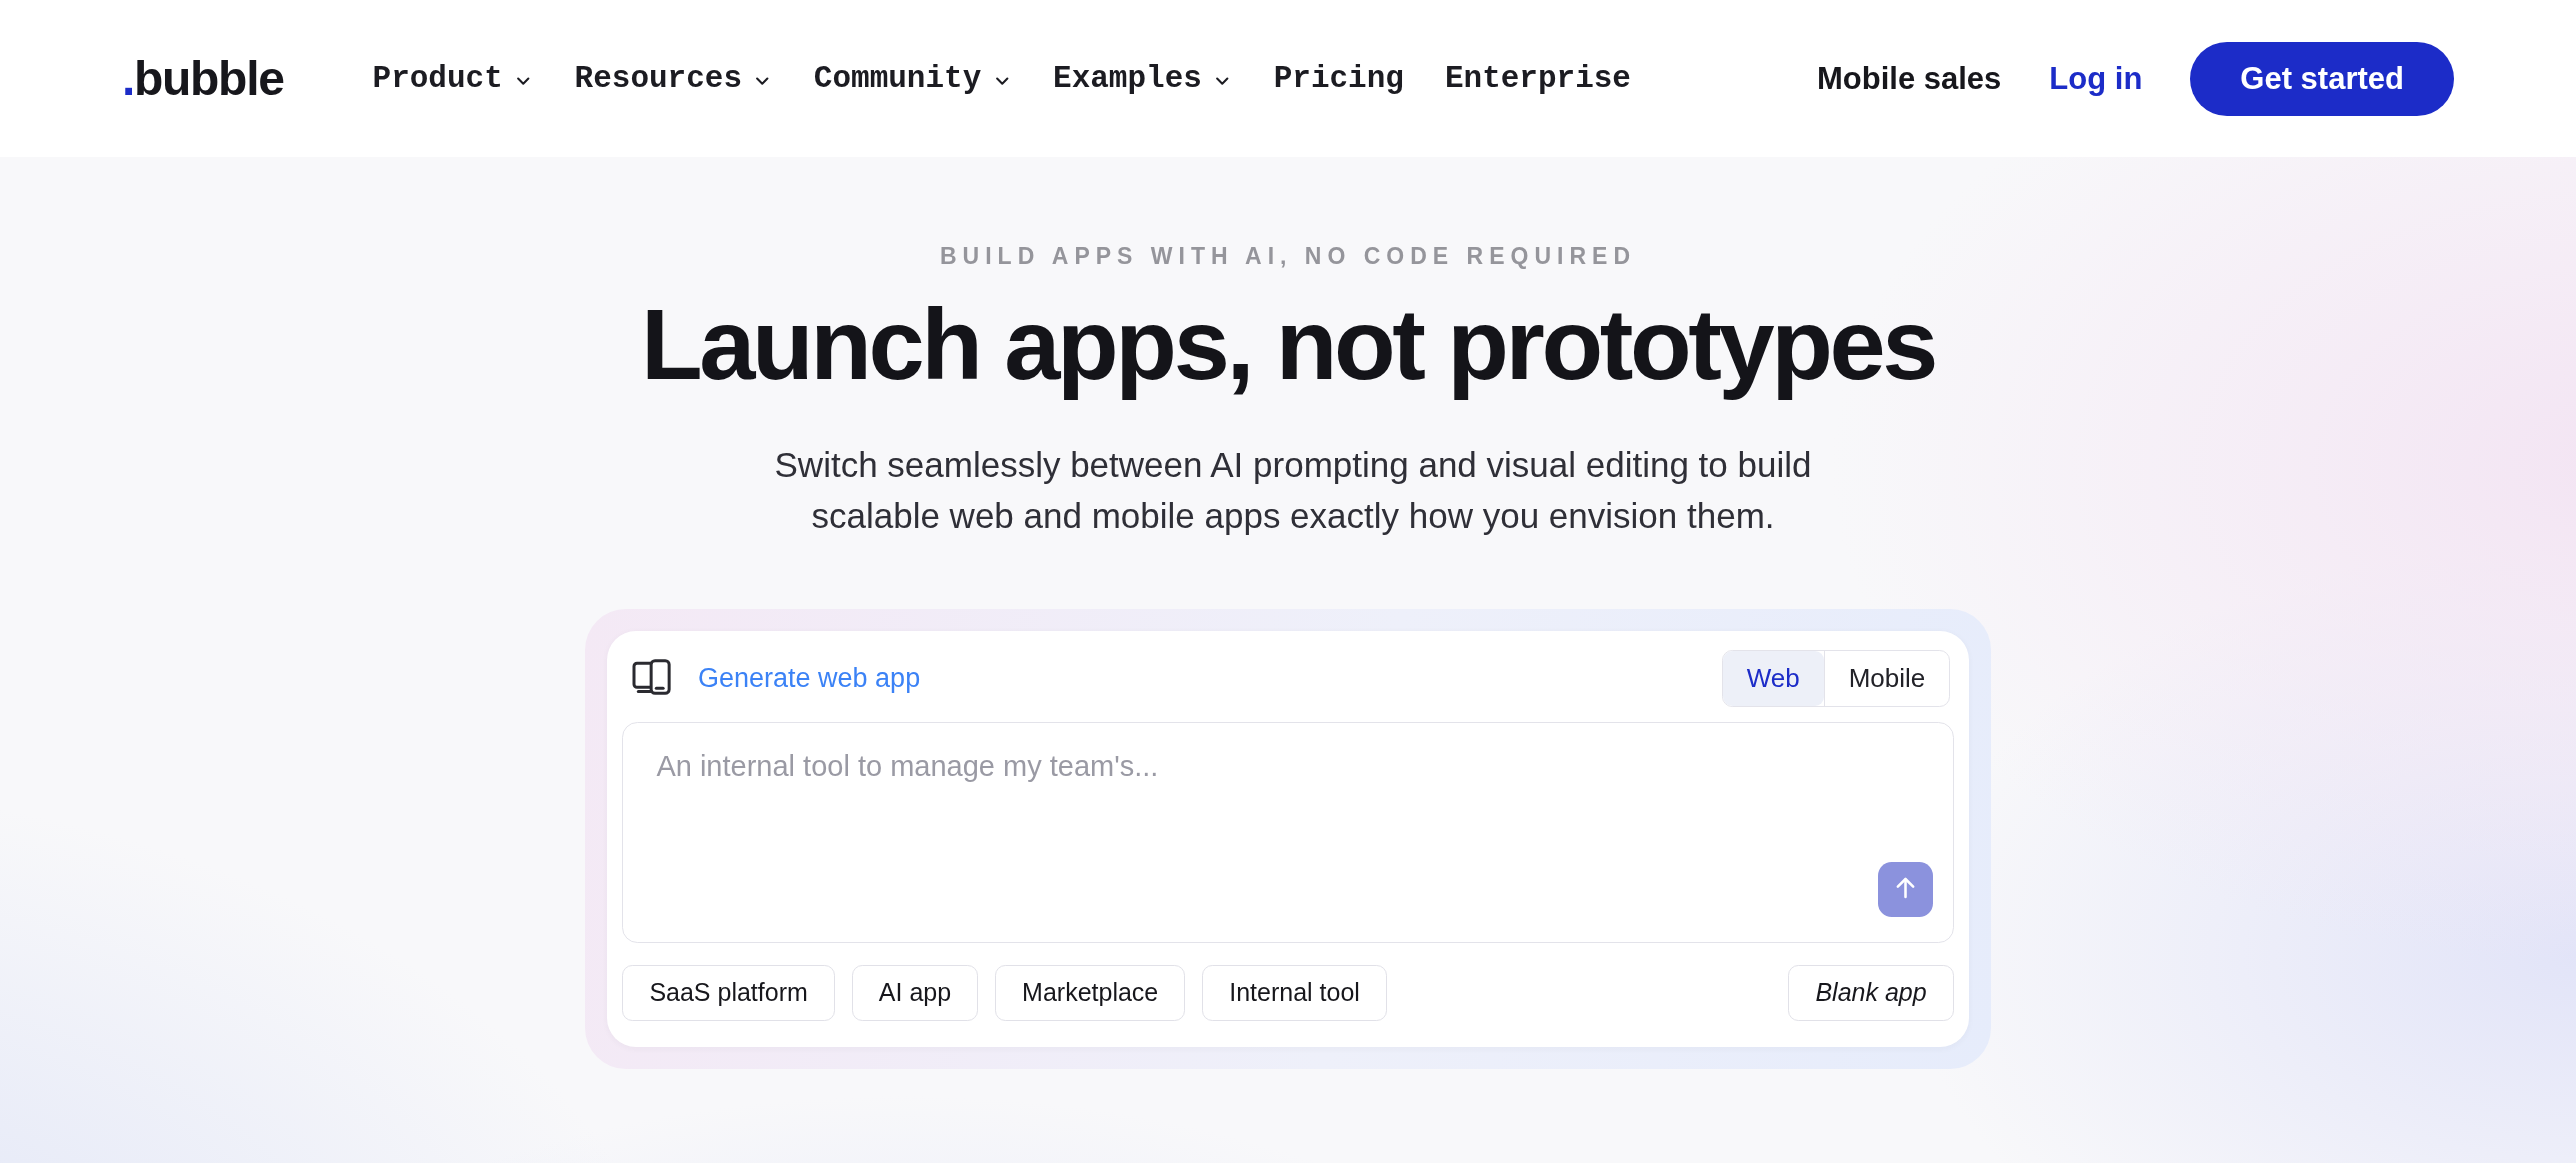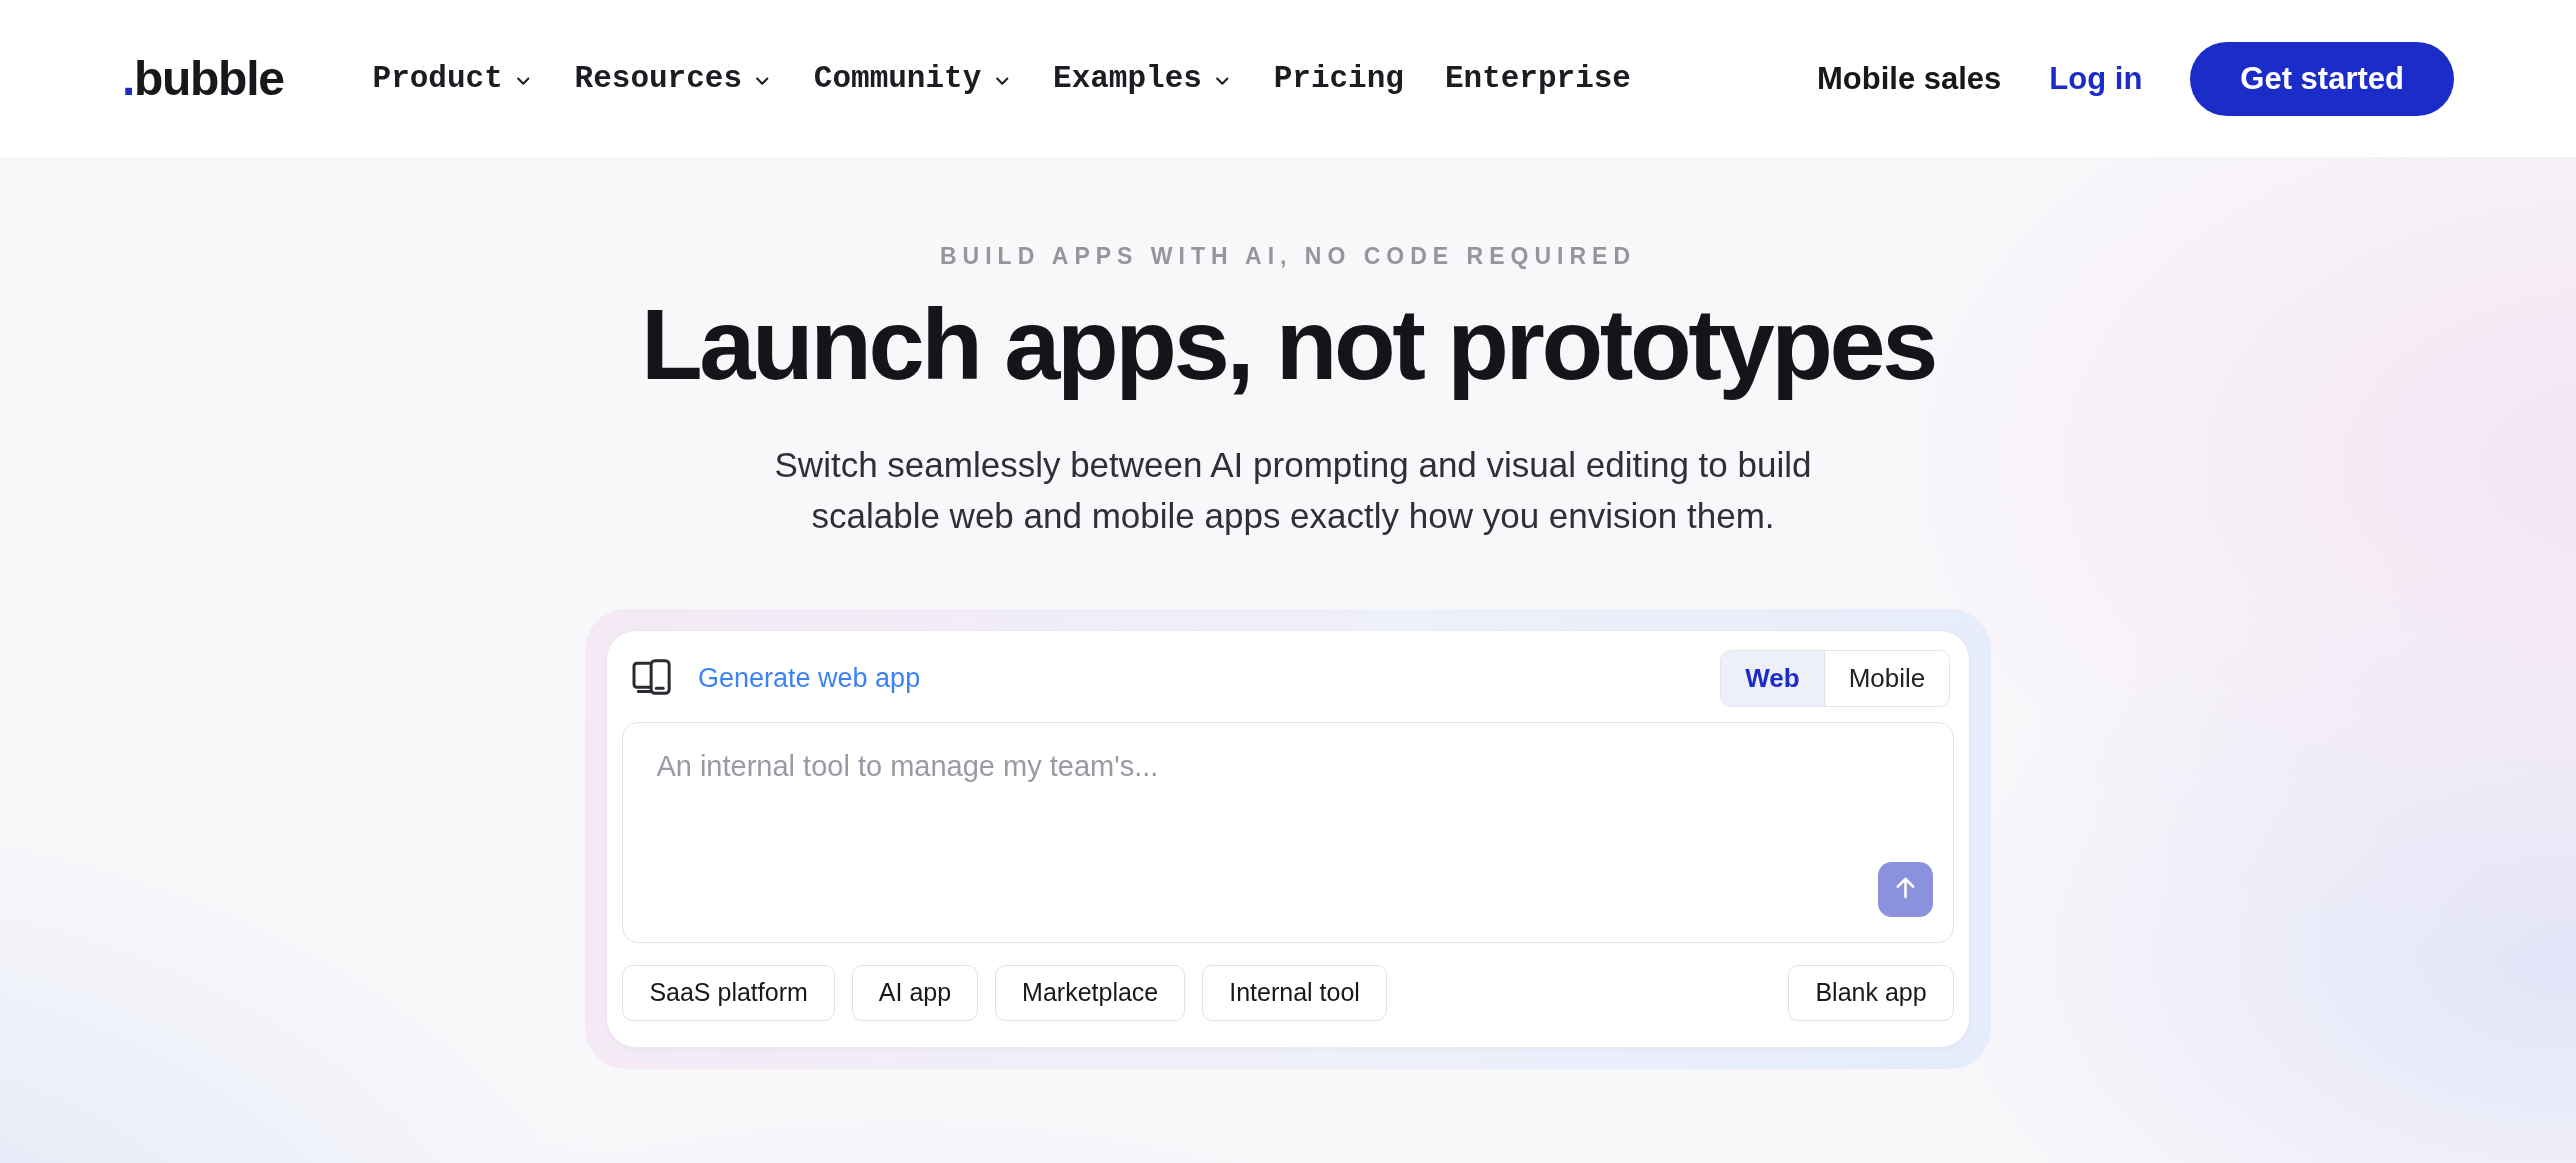--- a/index.html
+++ b/index.html
@@ -147,21 +147,22 @@
     padding: 12px 24px;
     font-size: 26px;
     font-weight: 500;
     color: #222228;
     cursor: pointer;
     white-space: nowrap;
   }
   .seg.selected {
     background: #edf0f8;
     color: #1c2cc8;
-    font-weight: 700;
+    font-weight: 400;
+    border-radius: 9px;
   }
   .seg + .seg { border-left: 1.7px solid #e3e3ea; }
 
   .prompt-wrap { position: relative; }
   .prompt {
     display: block;
     width: 100%;
     height: 221px;
     border: 1.7px solid #e3e3ea;
     border-radius: 15.4px;
@@ -203,21 +204,21 @@
     background: #ffffff;
     border: 1.7px solid #e1e1e8;
     border-radius: 10.3px;
     font-size: 25px;
     font-weight: 500;
     font-family: inherit;
     color: #17171c;
     cursor: pointer;
     white-space: nowrap;
   }
-  .chip.blank { margin-left: auto; }
+  .chip.blank { margin-left: auto; font-style: italic; }
 </style>
 </head>
 <body>
 
 <div class="page">
 
   <div class="nav">
     <a class="logo">
       <span class="dot">.</span>
         <span>bubble</span>

